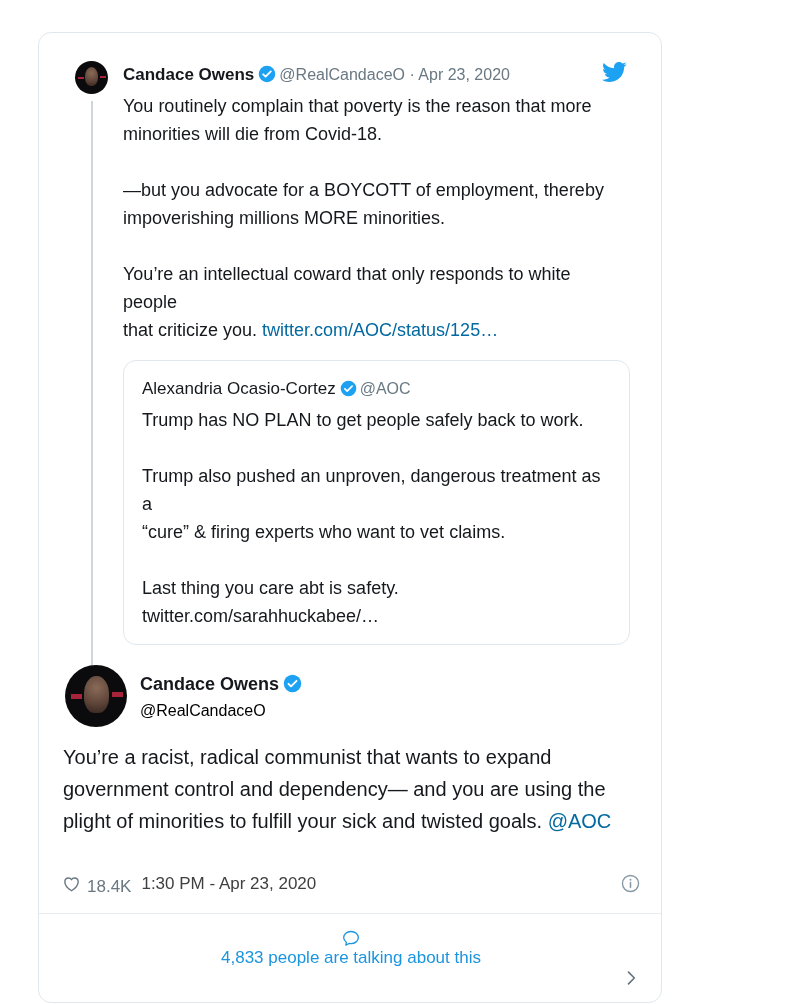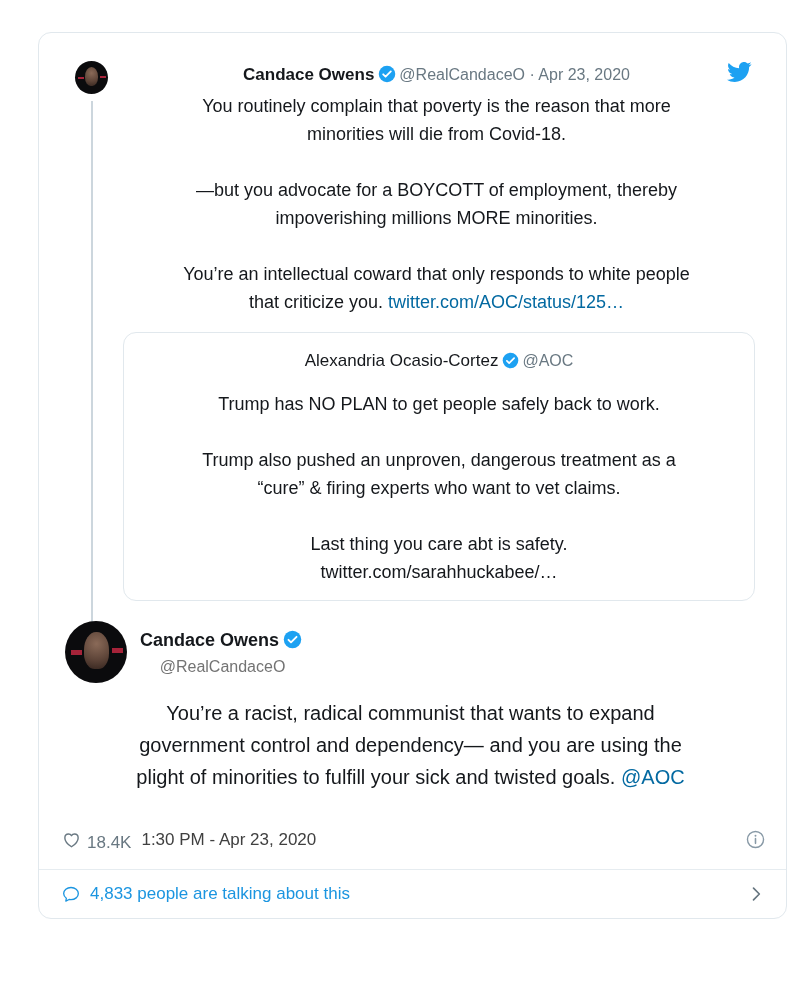--- a/index.html
+++ b/index.html
@@ -4,22 +4,22 @@
 <style>
   html,body{margin:0;padding:0;}
   body{
     width:800px;height:1004px;background:#ffffff;
     font-family:"Liberation Sans","DejaVu Sans",sans-serif;
     color:#15181c;
   }
   a{color:#0369a1;text-decoration:none;cursor:pointer;}
   .card{
     position:relative;box-sizing:border-box;
-    width:749px;margin:32px 0 0 38px;
-    background:#fff;border:1px solid #e1e8ed;border-radius:13px;text-align:center;
+    width:624px;margin:32px 0 0 38px;
+    background:#fff;border:1px solid #e1e8ed;border-radius:13px;
   }
   .thread-line{position:absolute;left:52px;top:68px;width:2px;height:580px;background:#ccd6dd;}
   
   .t1{position:relative;padding:28px 36px 0 84px;}
   .avatar{border-radius:50%;background:#0b0b0d;position:relative;overflow:hidden;flex-shrink:0;}
   .avatar .face{position:absolute;left:30%;top:17%;width:41%;height:60%;
     border-radius:48% 48% 42% 42%;
     background:radial-gradient(circle at 50% 32%,#8a6a58,#5d4438 58%,#33241e 100%);}
   .avatar .mark{position:absolute;background:#a62339;}
   .avatar .mark-l{left:9%;top:47%;width:19%;height:8%;}
@@ -32,40 +32,40 @@
   .t1 p{margin:0 0 28px;font-size:18px;line-height:28px;white-space:pre-line;}
   .t1 p.last{margin-bottom:16px;}
   
   .quote{
     box-sizing:border-box;margin:16px 31px 0 84px;
     border:1px solid #e1e8ed;border-radius:13px;
     padding:14px 18px;cursor:pointer;
   }
   .q-header{font-size:16px;line-height:28px;color:#697882;white-space:nowrap;}
   .q-header .name{font-size:17px;font-weight:normal;color:#15181c;}
-  .quote p{margin:12px 0 28px;font-size:18px;line-height:28px;white-space:pre-line;color:#15181c;}
+  .quote p{margin:0 0 28px;font-size:18px;line-height:28px;white-space:pre-line;color:#15181c;}
   .quote p:last-child{margin-bottom:0;}
   
   .t2-head{display:flex;align-items:flex-start;gap:13px;padding:20px 20px 0 26px;}
   .avatar-lg{width:62px;height:62px;cursor:pointer;}
   .t2-names{padding-top:7px;}
   .t2-name{font-size:18px;font-weight:bold;line-height:25px;cursor:pointer;}
-  .t2-handle{font-size:16px;color:#737373;line-height:22px;}
+  .t2-handle{font-size:16px;color:#000000;line-height:22px;}
   
   .t2-text{margin:14px 0 15px;padding:0 28px 0 24px;font-size:20px;line-height:32px;white-space:pre-line;}
   
   .stats{display:flex;align-items:center;padding:18px 20px 16px 22px;color:#697882;font-size:17px;}
   .stats .likes{margin:7px 10px 0 5px;cursor:pointer;}
   .stats .time{cursor:pointer;color:#404040;}
   .stats .spacer{flex:1;}
   .heart-wrap{display:flex;align-items:center;cursor:pointer;}
   .info-wrap{display:flex;align-items:center;cursor:pointer;}
   
-  .footer{display:flex;align-items:center;gap:9px;padding:14px 20px 14px 22px;
-    border-top:1px solid #e6ecf0;font-size:17px;color:#1b95e0;cursor:pointer;}
+  .footer{display:flex;align-items:center;padding:14px 20px 14px 22px;
+    border-top:1px solid #e6ecf0;font-size:17px;color:#1b95e0;cursor:pointer;flex-direction:column;}
   .footer .label{color:#1b95e0;}
   .footer .chev{margin-left:auto;display:flex;align-items:center;}
 </style>
 </head>
 <body>
 
 <div class="card">
   <div class="thread-line"></div>
 
   <div class="t1">

